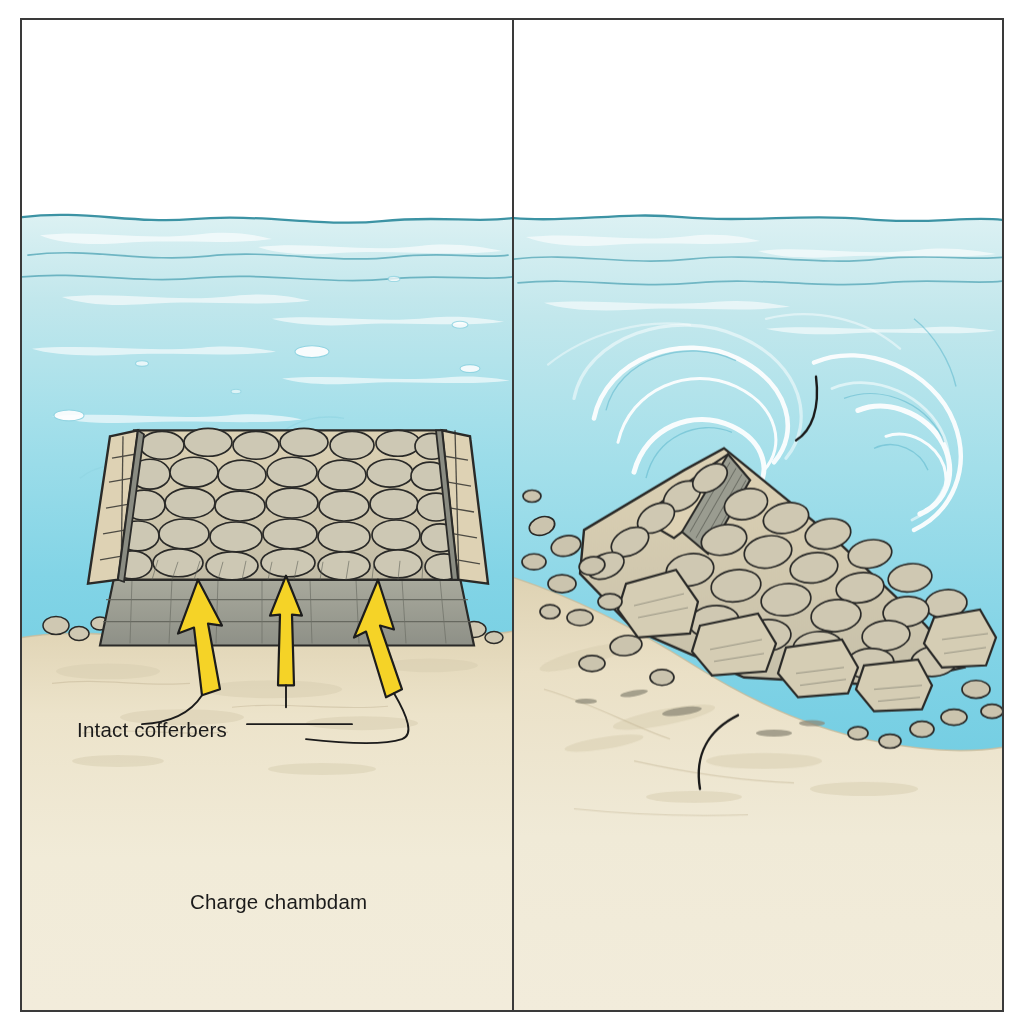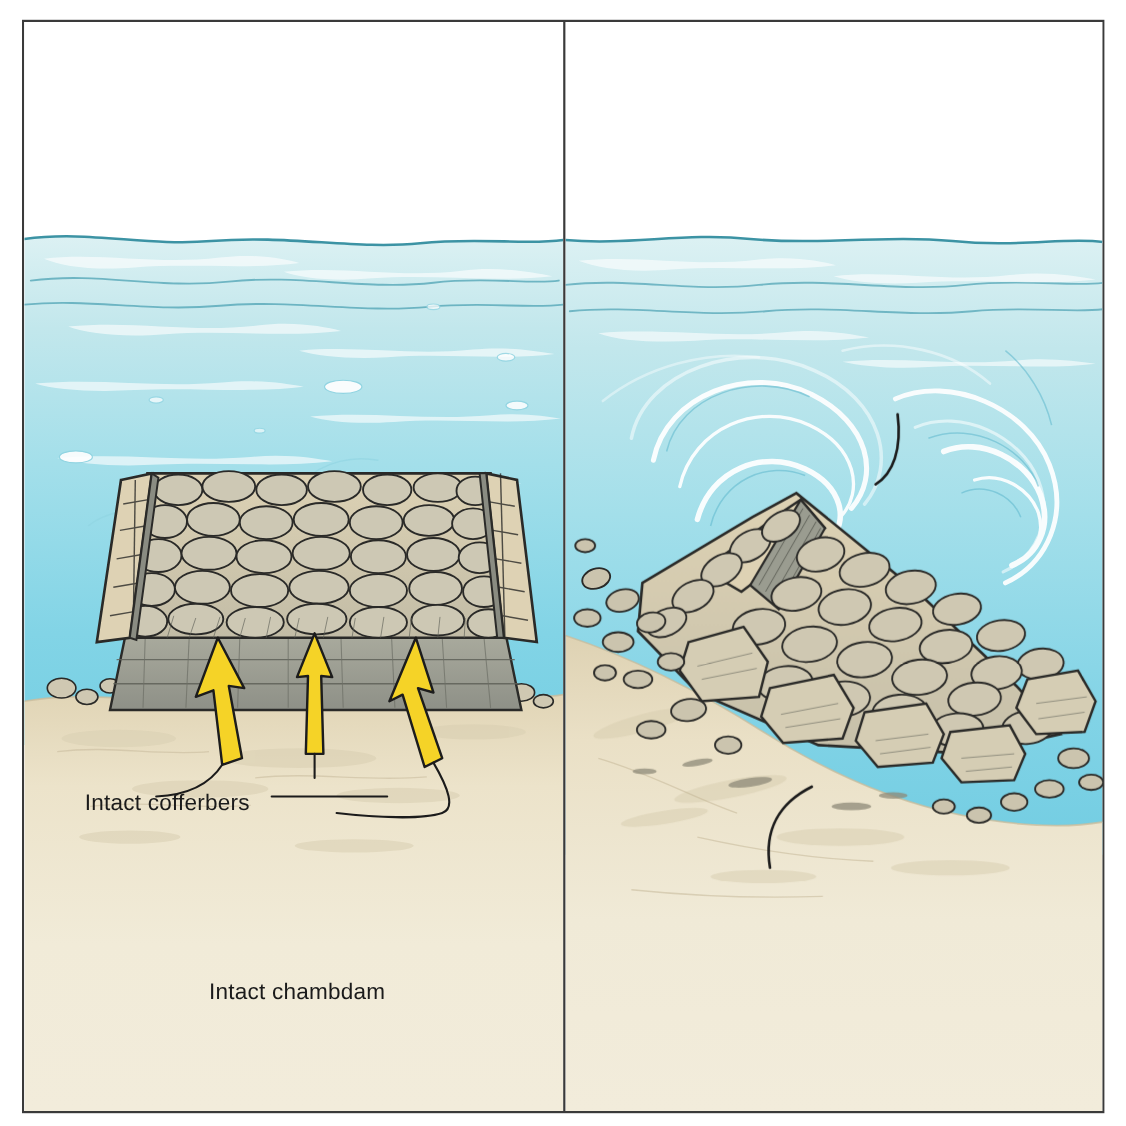--- a/index.html
+++ b/index.html
@@ -222,21 +222,21 @@
         <g fill="none" stroke="#1b1b1b" stroke-width="1.9" stroke-linecap="round">
           <path d="M180,678 C166,700 140,706 120,707"></path>
           <path d="M264,668 L264,690"></path>
           <path d="M372,676 C386,700 392,718 380,722 C362,728 320,726 284,722"></path>
         </g>
 
         <path d="M225,707 L330,707" fill="none" stroke="#1b1b1b" stroke-width="1.9" stroke-linecap="round"></path>
       </svg>
 
       <div class="label" id="lbl-intact">Intact cofferbers</div>
-      <div class="label" id="lbl-chamber">Intact chambdam</div>
+      <div class="label" id="lbl-chamber">Charge chambdam</div>
     </div>
 
     <div class="panel" id="panel-right">
       <svg class="svgfill" viewBox="0 0 490 994" preserveAspectRatio="none">
         <defs>
           <linearGradient id="rw" x1="0" y1="0" x2="0" y2="1">
             <stop offset="0%" stop-color="#dcf1f3"></stop>
             <stop offset="18%" stop-color="#c2e7ec"></stop>
             <stop offset="45%" stop-color="#a3dfea"></stop>
             <stop offset="78%" stop-color="#81d3e6"></stop>

